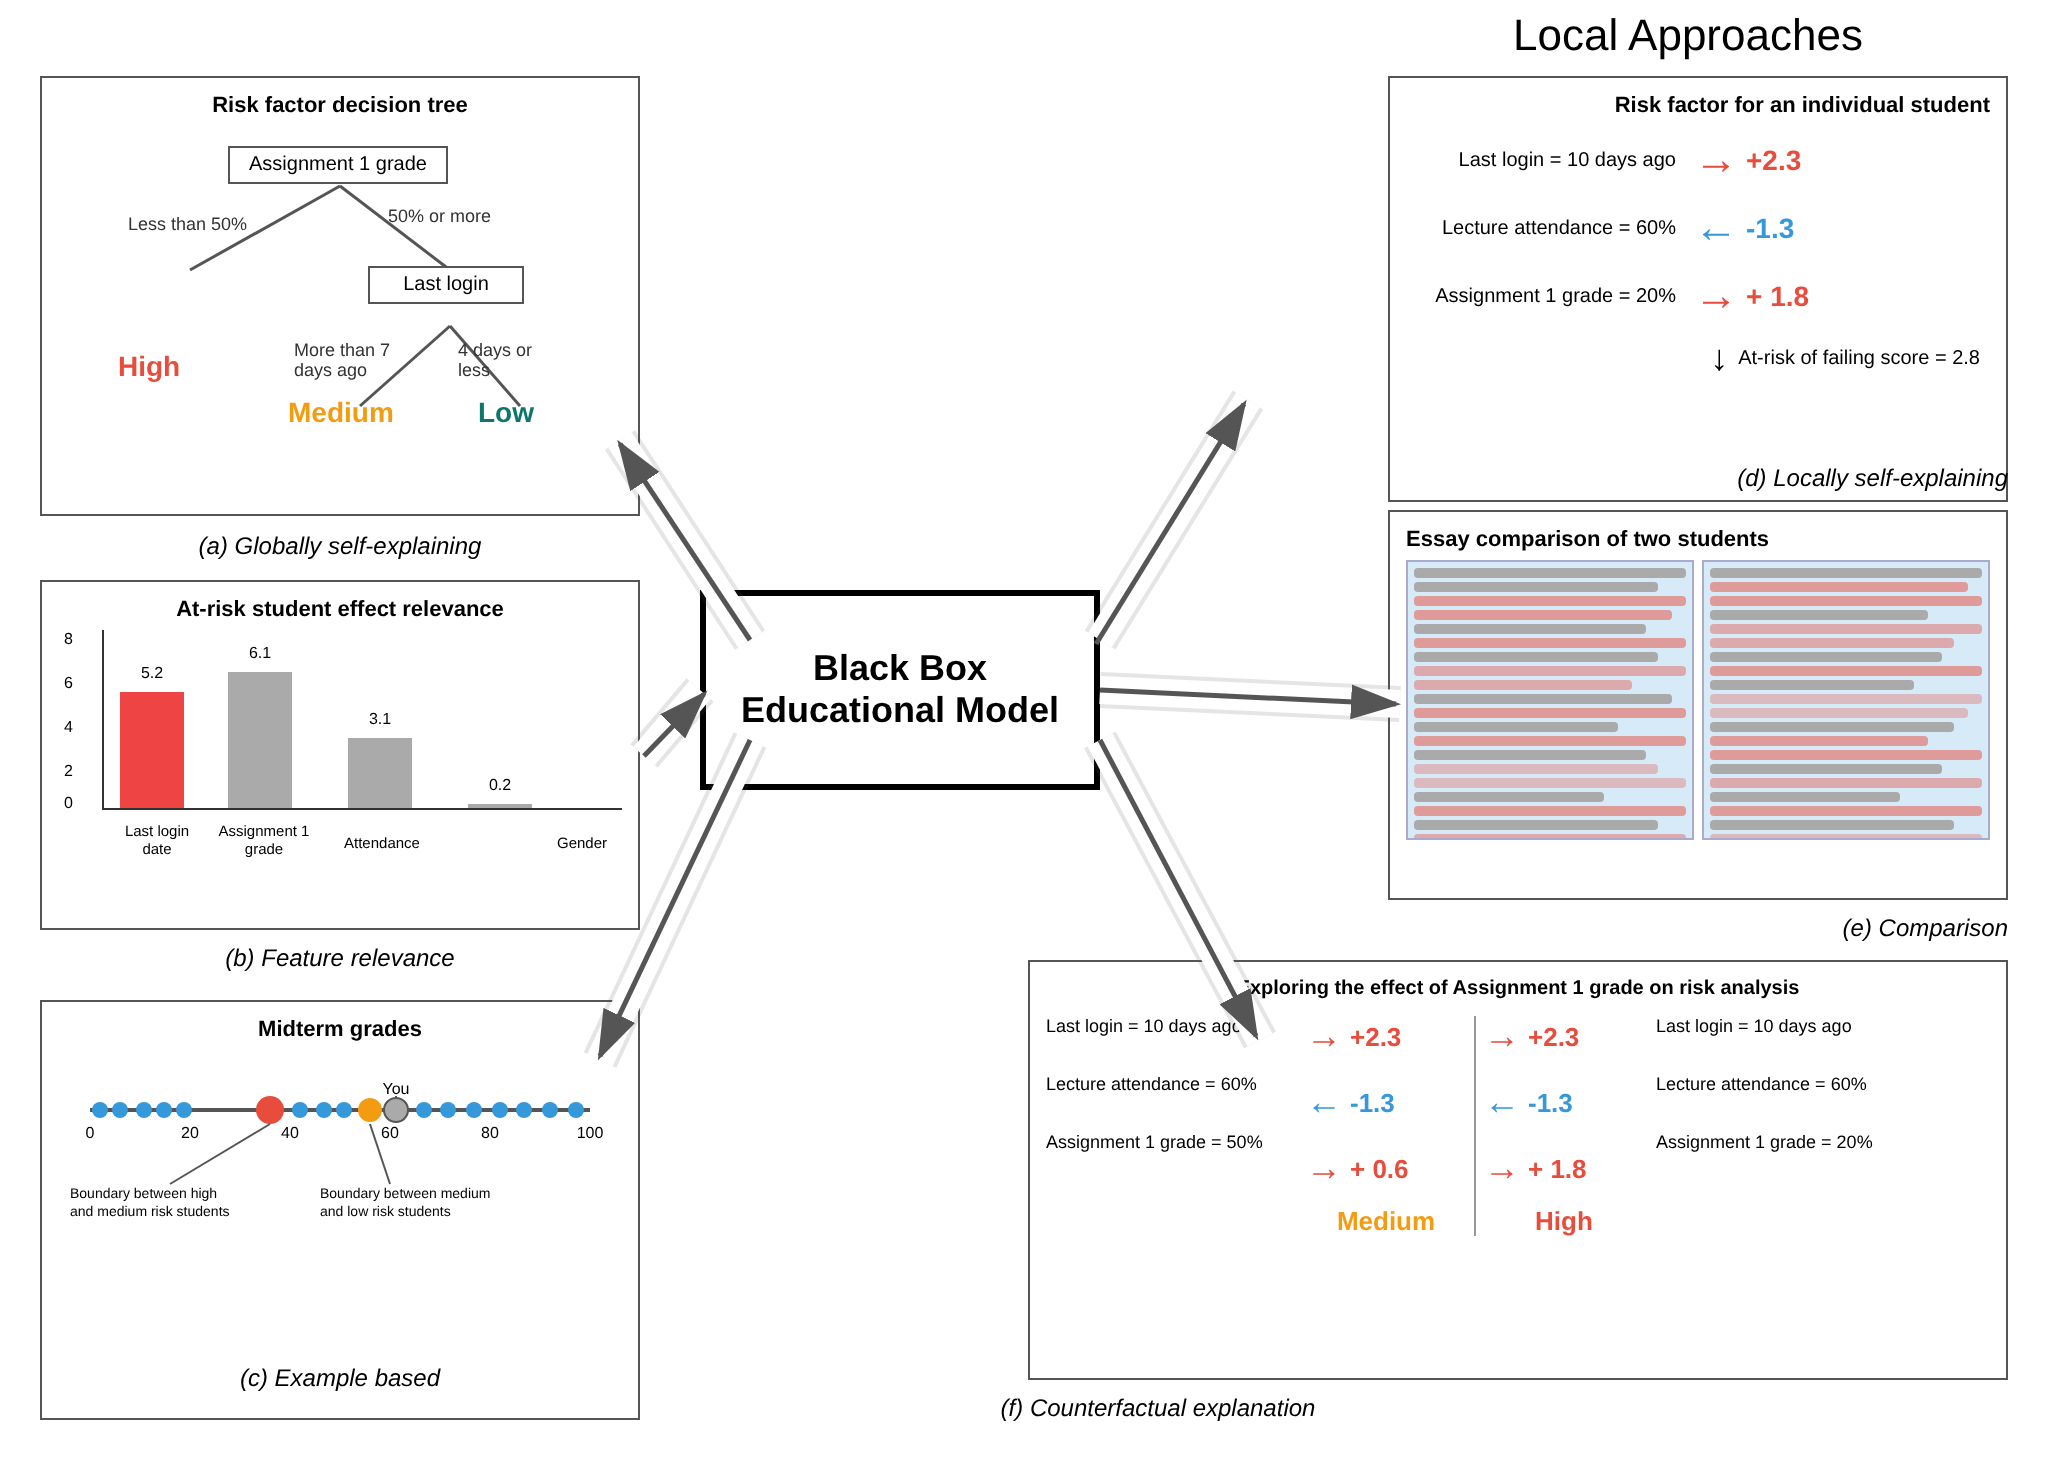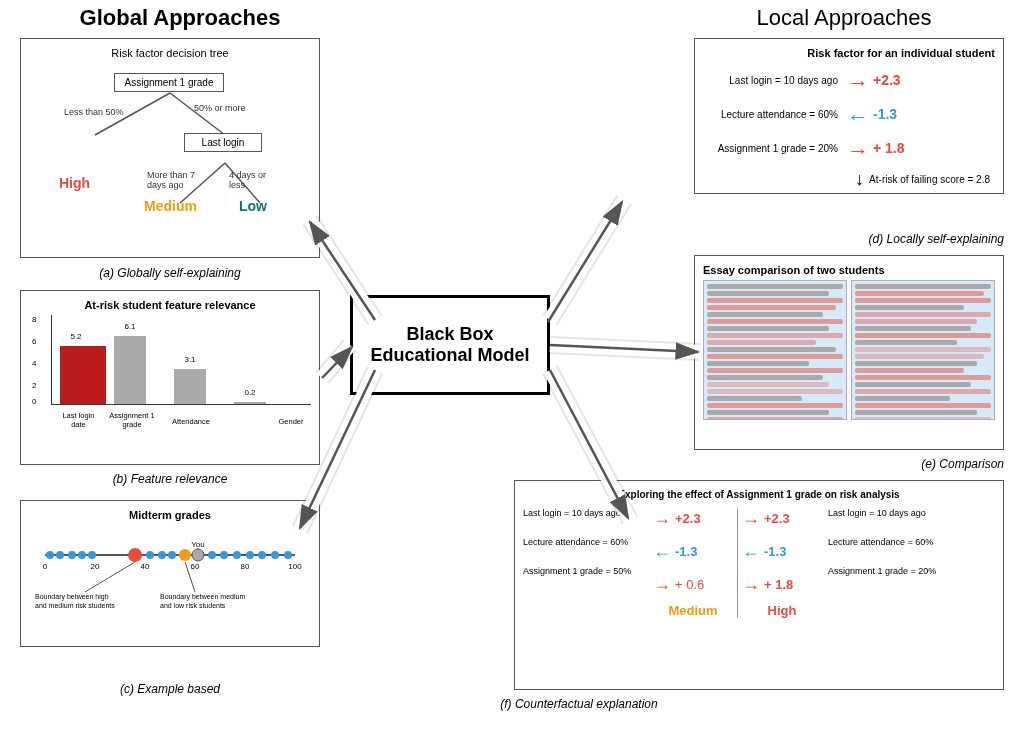--- a/index.html
+++ b/index.html
@@ -47,21 +47,21 @@
 
     
     .panel-a {
       top: 38px;
       left: 20px;
       width: 300px;
       height: 220px;
     }
     .panel-a-title {
       font-size: 11px;
-      font-weight: normal;
+      font-weight: bold;
       text-align: center;
       margin-bottom: 6px;
     }
     .tree-container {
       position: relative;
       width: 100%;
       height: 165px;
     }
     .tree-node {
       position: absolute;
@@ -89,35 +89,35 @@
       font-weight: bold;
       text-align: center;
       margin-bottom: 4px;
     }
 
     
     .panel-c {
       top: 500px;
       left: 20px;
       width: 300px;
-      height: 147px;
+      height: 210px;
     }
     .panel-c-title {
       font-size: 11px;
       font-weight: bold;
       text-align: center;
       margin-bottom: 6px;
     }
 
     
     .panel-d {
       top: 38px;
       right: 20px;
       width: 310px;
-      height: 156px;
+      height: 213px;
     }
     .panel-d-title {
       font-size: 11px;
       font-weight: bold;
       text-align: right;
       margin-bottom: 8px;
     }
     .risk-row {
       display: flex;
       align-items: center;
@@ -216,21 +216,20 @@
       width: 100%;
       height: 100%;
       pointer-events: none;
     }
   </style>
 </head>
 <body>
 
 <div class="main-container">
 
-  <div class="header-global">Global Approaches</div>
   <div class="header-local">Local Approaches</div>
 
   <div class="panel panel-a">
     <div class="panel-a-title">Risk factor decision tree</div>
     <div class="tree-container">
       <svg class="tree-svg" viewBox="0 0 280 165">
 
         <line x1="140" y1="28" x2="65" y2="70" stroke="#555" stroke-width="1.5"></line>
         <line x1="140" y1="28" x2="195" y2="70" stroke="#555" stroke-width="1.5"></line>
 
@@ -252,31 +251,31 @@
       <div class="tree-label" style="top:38px;left:165px;width:55px;">50% or more</div>
       <div class="tree-label" style="top:105px;left:118px;width:50px;">More than 7 days ago</div>
       <div class="tree-label" style="top:105px;left:200px;width:55px;">4 days or less</div>
     </div>
   </div>
   <div style="position:absolute;top:262px;left:20px;width:300px;">
     <div class="panel-caption">(a) Globally self-explaining</div>
   </div>
 
   <div class="panel panel-b">
-    <div class="panel-b-title">At-risk student feature relevance</div>
+    <div class="panel-b-title">At-risk student effect relevance</div>
     <div style="position:relative;width:100%;height:120px;padding-left:22px;padding-bottom:30px;">
       <div style="position:relative;width:100%;height:100%;border-left:1.5px solid #333;border-bottom:1.5px solid #333;">
 
         <span style="position:absolute;font-size:8px;left:-20px;top:0px;">8</span>
         <span style="position:absolute;font-size:8px;left:-20px;top:22px;">6</span>
         <span style="position:absolute;font-size:8px;left:-20px;top:44px;">4</span>
         <span style="position:absolute;font-size:8px;left:-20px;top:66px;">2</span>
         <span style="position:absolute;font-size:8px;left:-20px;top:82px;">0</span>
 
-        <div style="position:absolute;bottom:0;left:8px;width:46px;height:65%;background:#b91c1c;">
+        <div style="position:absolute;bottom:0;left:8px;width:32px;height:65%;background:#ef4444;">
           <span style="position:absolute;top:-14px;left:0;width:32px;text-align:center;font-size:8px;">5.2</span>
         </div>
         <span style="position:absolute;bottom:-25px;left:4px;font-size:7.5px;width:45px;text-align:center;">Last login date</span>
 
         <div style="position:absolute;bottom:0;left:62px;width:32px;height:76%;background:#aaa;">
           <span style="position:absolute;top:-14px;left:0;width:32px;text-align:center;font-size:8px;">6.1</span>
         </div>
         <span style="position:absolute;bottom:-25px;left:56px;font-size:7.5px;width:48px;text-align:center;">Assignment 1 grade</span>
 
         <div style="position:absolute;bottom:0;left:122px;width:32px;height:39%;background:#aaa;">
@@ -450,21 +449,21 @@
         <div style="display:flex;align-items:center;margin-bottom:12px;">
           <span style="color:#e74c3c;font-size:18px;">→</span>
           <span style="color:#e74c3c;font-weight:bold;font-size:13px;margin-left:4px;">+2.3</span>
         </div>
         <div style="display:flex;align-items:center;margin-bottom:12px;">
           <span style="color:#3498db;font-size:18px;">←</span>
           <span style="color:#3498db;font-weight:bold;font-size:13px;margin-left:4px;">-1.3</span>
         </div>
         <div style="display:flex;align-items:center;margin-bottom:8px;">
           <span style="color:#e74c3c;font-size:18px;">→</span>
-          <span style="color:#e74c3c;font-weight:normal;font-size:13px;margin-left:4px;">+ 0.6</span>
+          <span style="color:#e74c3c;font-weight:bold;font-size:13px;margin-left:4px;">+ 0.6</span>
         </div>
         <div style="text-align:center;font-size:13px;font-weight:bold;color:#f39c12;">Medium</div>
       </div>
 
       <div style="width:1px;background:#999;align-self:stretch;margin:0 4px;"></div>
 
       <div style="width:80px;text-align:center;">
         <div style="display:flex;align-items:center;margin-bottom:12px;">
           <span style="color:#e74c3c;font-size:18px;">→</span>
           <span style="color:#e74c3c;font-weight:bold;font-size:13px;margin-left:4px;">+2.3</span>

